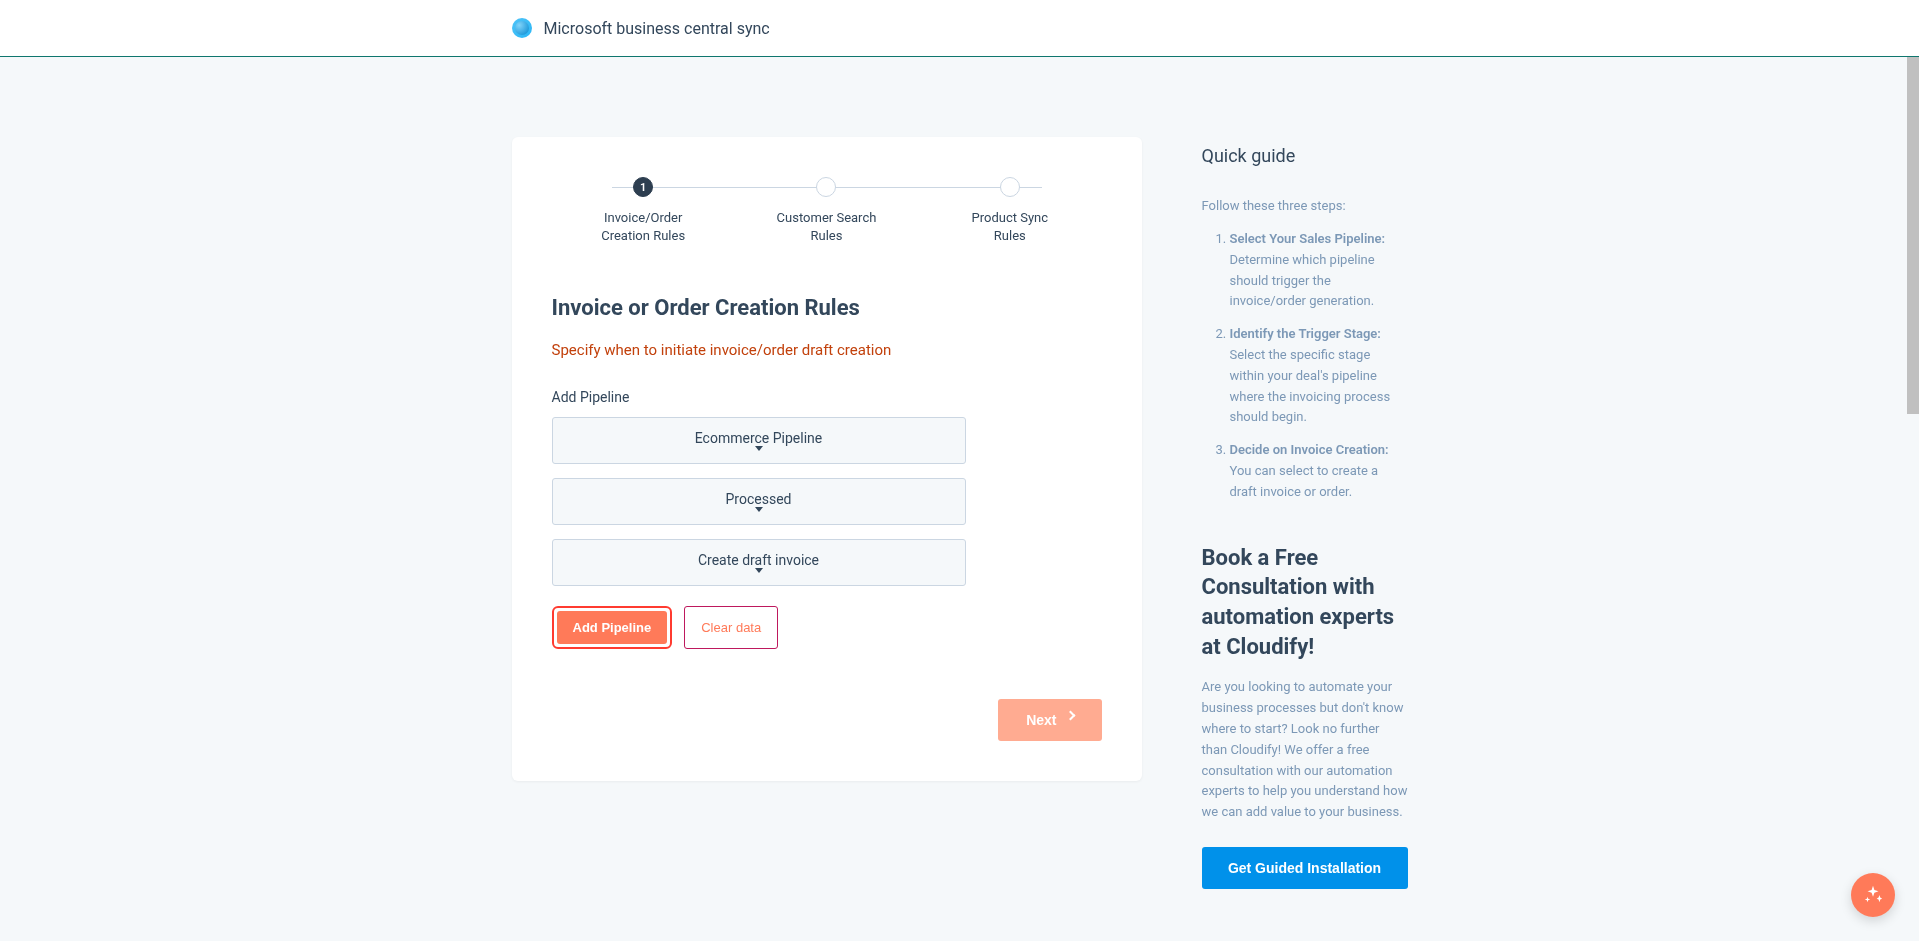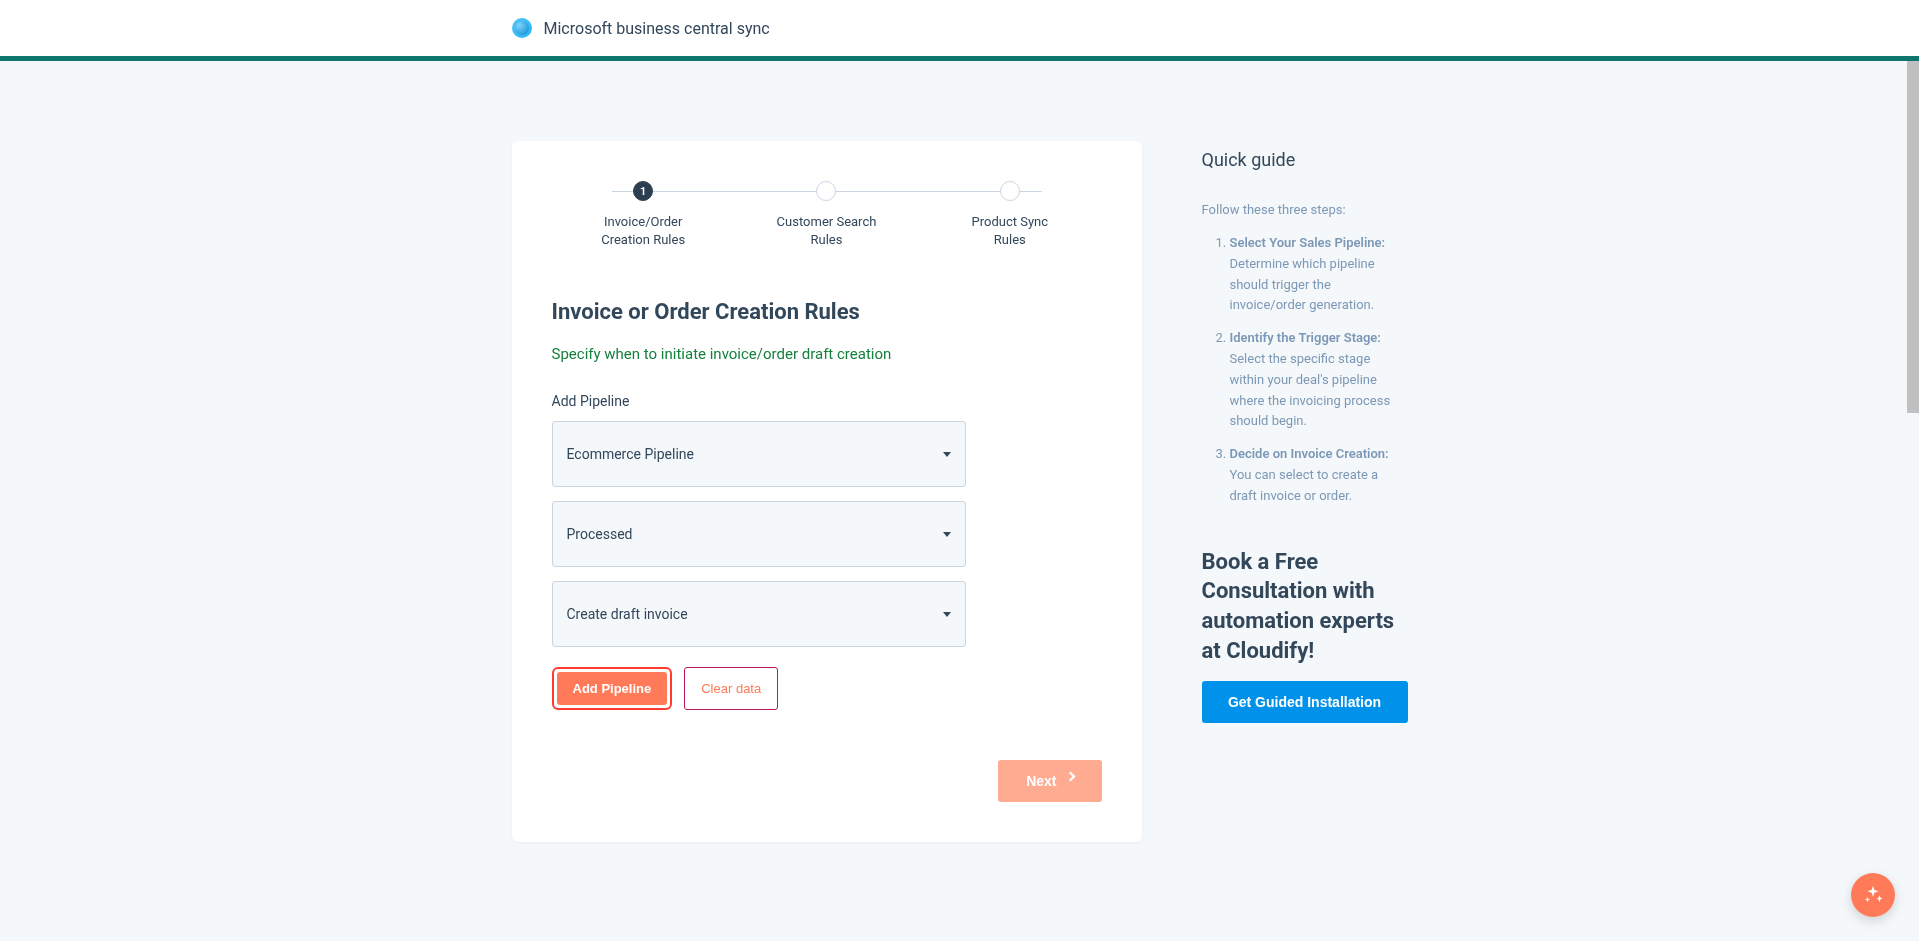--- a/index.html
+++ b/index.html
@@ -1,43 +1,43 @@
 <!DOCTYPE html>
 <html><head>
   <meta charset="utf-8">
   <style>
     * { margin: 0; padding: 0; box-sizing: border-box; }
     body { font-family: -apple-system, BlinkMacSystemFont, 'Segoe UI', Roboto, Helvetica, Arial, sans-serif; background: #ffffff; color: #33475b; }
     
-    .header { background: #ffffff; padding: 18px 0; border-bottom: 5px solid #0f766e; }
+    .header { background: #ffffff; padding: 18px 0; border-bottom: 1px solid #0f766e; }
     .header-inner { max-width: 1400px; margin: 0 auto; padding: 0 252px; display: flex; align-items: center; gap: 12px; }
     .header-logo { width: 20px; height: 20px; background: linear-gradient(135deg, #4fc3f7, #29b6f6); border-radius: 50%; position: relative; }
     .header-logo::after { content: ''; position: absolute; top: 3px; left: 3px; width: 14px; height: 14px; border-radius: 50%; background: radial-gradient(circle at 30% 30%, #81d4fa, #0288d1); }
     .header-title { font-size: 16px; color: #33475b; }
     
     .page-bg { background: #f5f8fa; min-height: calc(100vh - 60px); padding: 80px 0 60px; position: relative; }
     .scroll-indicator { position: absolute; right: 0; top: 0; width: 12px; height: 40%; background: #c0c0c0; }
     
     .container { max-width: 1400px; margin: 0 auto; padding: 0 252px; display: flex; gap: 60px; align-items: flex-start; }
     
     .card { background: #ffffff; border-radius: 6px; padding: 40px; flex: 0 0 630px; box-shadow: 0 1px 3px rgba(0,0,0,0.05); }
     
     .stepper { display: flex; justify-content: space-between; align-items: flex-start; position: relative; margin-bottom: 50px; }
     .stepper-line { position: absolute; top: 10px; left: 60px; right: 60px; height: 1px; background: #cbd6e2; z-index: 0; }
     .step { display: flex; flex-direction: column; align-items: center; z-index: 1; text-align: center; flex: 1; }
     .step-circle { width: 20px; height: 20px; border-radius: 50%; background: #ffffff; border: 1px solid #cbd6e2; display: flex; align-items: center; justify-content: center; font-size: 11px; font-weight: 600; color: #ffffff; margin-bottom: 12px; }
     .step-circle.active { background: #2d3e50; border-color: #2d3e50; }
     .step-label { font-size: 13px; color: #33475b; line-height: 1.4; max-width: 110px; }
     
     .section-title { font-size: 22px; font-weight: 700; color: #33475b; margin-bottom: 21px; }
-    .section-subtitle { font-size: 15px; color: #15803d; margin-bottom: 30px; }
+    .section-subtitle { font-size: 15px; color: #c2410c; margin-bottom: 30px; }
     
     .field-label { font-size: 14px; color: #33475b; margin-bottom: 12px; display: block; }
     
-    .dropdown { width: 414px; background: #f5f8fa; border: 1px solid #cbd6e2; border-radius: 3px; padding: 24px 14px; font-size: 14px; color: #33475b; display: flex; justify-content: space-between; align-items: center; cursor: pointer; margin-bottom: 14px; }
+    .dropdown { width: 414px; background: #f5f8fa; border: 1px solid #cbd6e2; border-radius: 3px; padding: 12px 14px; font-size: 14px; color: #33475b; display: flex; justify-content: space-between; align-items: center; cursor: pointer; margin-bottom: 14px; flex-direction: column; }
     .dropdown-caret { width: 0; height: 0; border-left: 4px solid transparent; border-right: 4px solid transparent; border-top: 5px solid #33475b; }
     
     .button-row { display: flex; gap: 12px; margin-top: 20px; margin-bottom: 50px; }
     .btn-primary-highlight { padding: 3px; border: 2px solid #ff3b30; border-radius: 6px; display: inline-block; }
     .btn-primary { background: #ff7a59; color: #ffffff; border: none; border-radius: 3px; padding: 9px 16px; font-size: 13px; font-weight: 600; cursor: pointer; }
     .btn-outline { background: #ffffff; color: #ff7a59; border: 1px solid #be185d; border-radius: 3px; padding: 10px 16px; font-size: 13px; font-weight: 500; cursor: pointer; }
     
     .next-row { display: flex; justify-content: flex-end; }
     .btn-next { background: #ffab91; color: #ffffff; border: none; border-radius: 3px; padding: 13px 28px; font-size: 14px; font-weight: 600; cursor: pointer; display: flex; gap: 10px; }
     .chevron-right { width: 7px; height: 7px; border-top: 2px solid #ffffff; border-right: 2px solid #ffffff; transform: rotate(45deg); }
@@ -126,20 +126,21 @@
     <aside class="sidebar">
       <h3 class="guide-title">Quick guide</h3>
       <p class="guide-intro">Follow these three steps:</p>
       <ol class="guide-list">
         <li><strong>Select Your Sales Pipeline:</strong><span> Determine which pipeline should trigger the invoice/order generation.</span></li>
         <li><strong>Identify the Trigger Stage:</strong><span> Select the specific stage within your deal's pipeline where the invoicing process should begin.</span></li>
         <li><strong>Decide on Invoice Creation:</strong><span> You can select to create a draft invoice or order.</span></li>
       </ol>
       
       <h3 class="consult-title">Book a Free Consultation with automation experts at Cloudify!</h3>
+      <p class="consult-text">Are you looking to automate your business processes but don't know where to start? Look no further than Cloudify! We offer a free consultation with our automation experts to help you understand how we can add value to your business.</p>
       <button class="btn-blue">Get Guided Installation</button>
     </aside>
 
   </div>
 </div>
 
 <div class="fab">
   <svg viewBox="0 0 24 24">
       <path d="M12 2l1.5 4.5L18 8l-4.5 1.5L12 14l-1.5-4.5L6 8l4.5-1.5L12 2zm7 10l.9 2.7L22 16l-2.1.9L19 20l-.9-3.1L16 16l2.1-1.3L19 12zm-13 2l.7 2.1L9 17l-2.3.7L6 20l-.7-2.3L3 17l2.3-.9L6 14z"></path>
     </svg>

